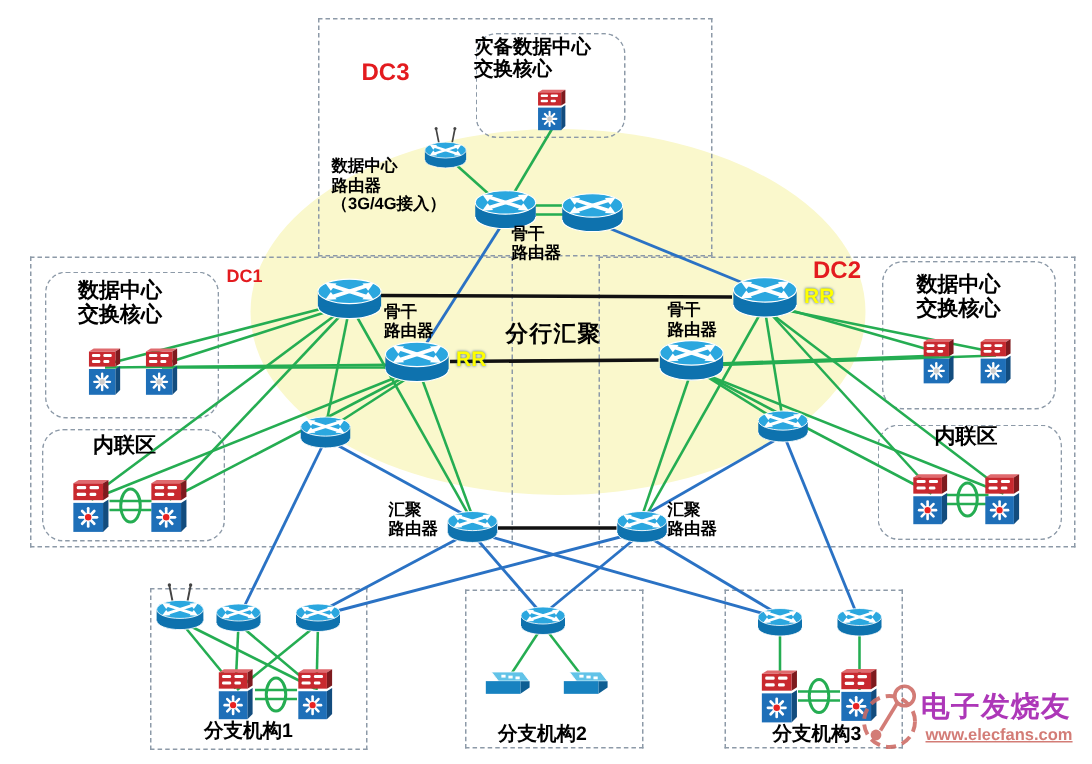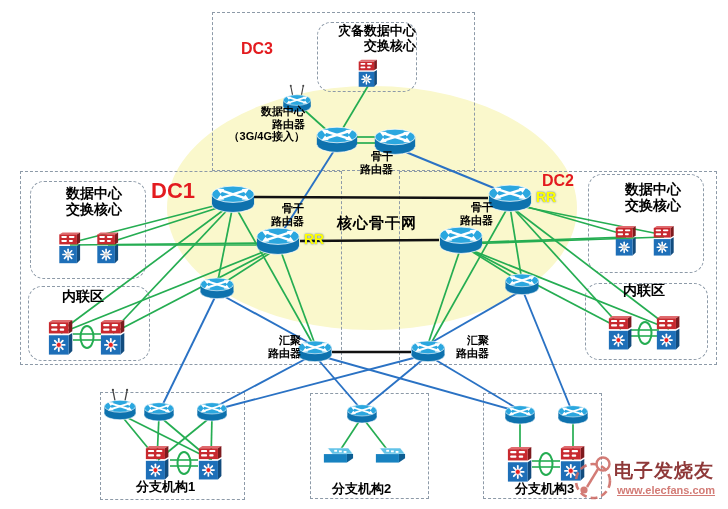--- a/index.html
+++ b/index.html
@@ -6,25 +6,25 @@
   #stage{position:relative;width:728px;height:509px;background:#fff;overflow:hidden;
          font-family:"Liberation Sans","DejaVu Sans",sans-serif;}
   #core-ellipse{position:absolute;left:167px;top:86px;width:410px;height:244px;
          background:#faf8cc;border-radius:50%;}
   .layer{position:absolute;left:0;top:0;width:728px;height:509px;}
   .area{position:absolute;border:1px dashed #8d9aa8;background:transparent;}
   .area.rounded{border-radius:14px;}
   #links{position:absolute;left:0;top:0;}
   .node{position:absolute;line-height:0;}
   .lbl{position:absolute;font-weight:bold;color:#000;white-space:pre-line;line-height:1.15;}
-  .lbl.center{text-align:right;}
+  .lbl.center{text-align:left;}
   .lbl.red{color:#e31b1f;}
   .lbl.rr{color:#ffff00;text-shadow:0 0 2px rgba(0,60,120,.8);padding-left:40px;}
   #watermark{position:absolute;left:556px;top:426px;width:172px;height:83px;opacity:.88;}
-  #wm-brand{position:absolute;left:58px;top:32px;font-size:19px;font-weight:bold;color:#7f1d1d;
+  #wm-brand{position:absolute;left:58px;top:32px;font-size:19px;font-weight:bold;color:#a21caf;
             letter-spacing:1px;white-space:nowrap;}
   #wm-site{position:absolute;left:61px;top:58px;font-size:11px;font-weight:bold;color:#cd6a64;
            white-space:nowrap;text-decoration:underline;}
   #wm-logo{position:absolute;left:14px;top:28px;}
 </style>
 </head>
 <body>
 
 <div id="stage">
   <div id="core-ellipse"></div>
@@ -665,27 +665,27 @@
 
   <div class="layer">
     <div class="lbl red" style="left:241px;top:40px;font-size:16px;">DC3</div>
     <div class="lbl center" style="left:316px;top:24px;width:100px;font-size:13px;">灾备数据中心
 交换核心</div>
     <div class="lbl center" style="left:221px;top:105px;width:84px;font-size:11px;">数据中心
 路由器
 （3G/4G接入）</div>
     <div class="lbl center" style="left:341px;top:150px;width:52px;font-size:11px;">骨干
 路由器</div>
-    <div class="lbl red" style="left:151px;top:178px;font-size:22px;">DC1</div>
+    <div class="lbl red" style="left:151px;top:178px;font-size:12px;">DC1</div>
     <div class="lbl red" style="left:542px;top:172px;font-size:16px;">DC2</div>
     <div class="lbl center" style="left:256px;top:202px;width:48px;font-size:11px;">骨干
 路由器</div>
     <div class="lbl center" style="left:445px;top:201px;width:48px;font-size:11px;">骨干
 路由器</div>
-    <div class="lbl" style="left:337px;top:214px;font-size:15px;letter-spacing:1px;">核心骨干网</div>
+    <div class="lbl" style="left:337px;top:214px;font-size:15px;letter-spacing:1px;">分行汇聚</div>
     <div class="lbl center" style="left:52px;top:185px;width:70px;font-size:14px;">数据中心
 交换核心</div>
     <div class="lbl center" style="left:611px;top:181px;width:70px;font-size:14px;">数据中心
 交换核心</div>
     <div class="lbl" style="left:62px;top:288px;font-size:14px;">内联区</div>
     <div class="lbl" style="left:623px;top:282px;font-size:14px;">内联区</div>
     <div class="lbl center" style="left:259px;top:334px;width:42px;font-size:11px;">汇聚
 路由器</div>
     <div class="lbl center" style="left:445px;top:334px;width:44px;font-size:11px;">汇聚
 路由器</div>

